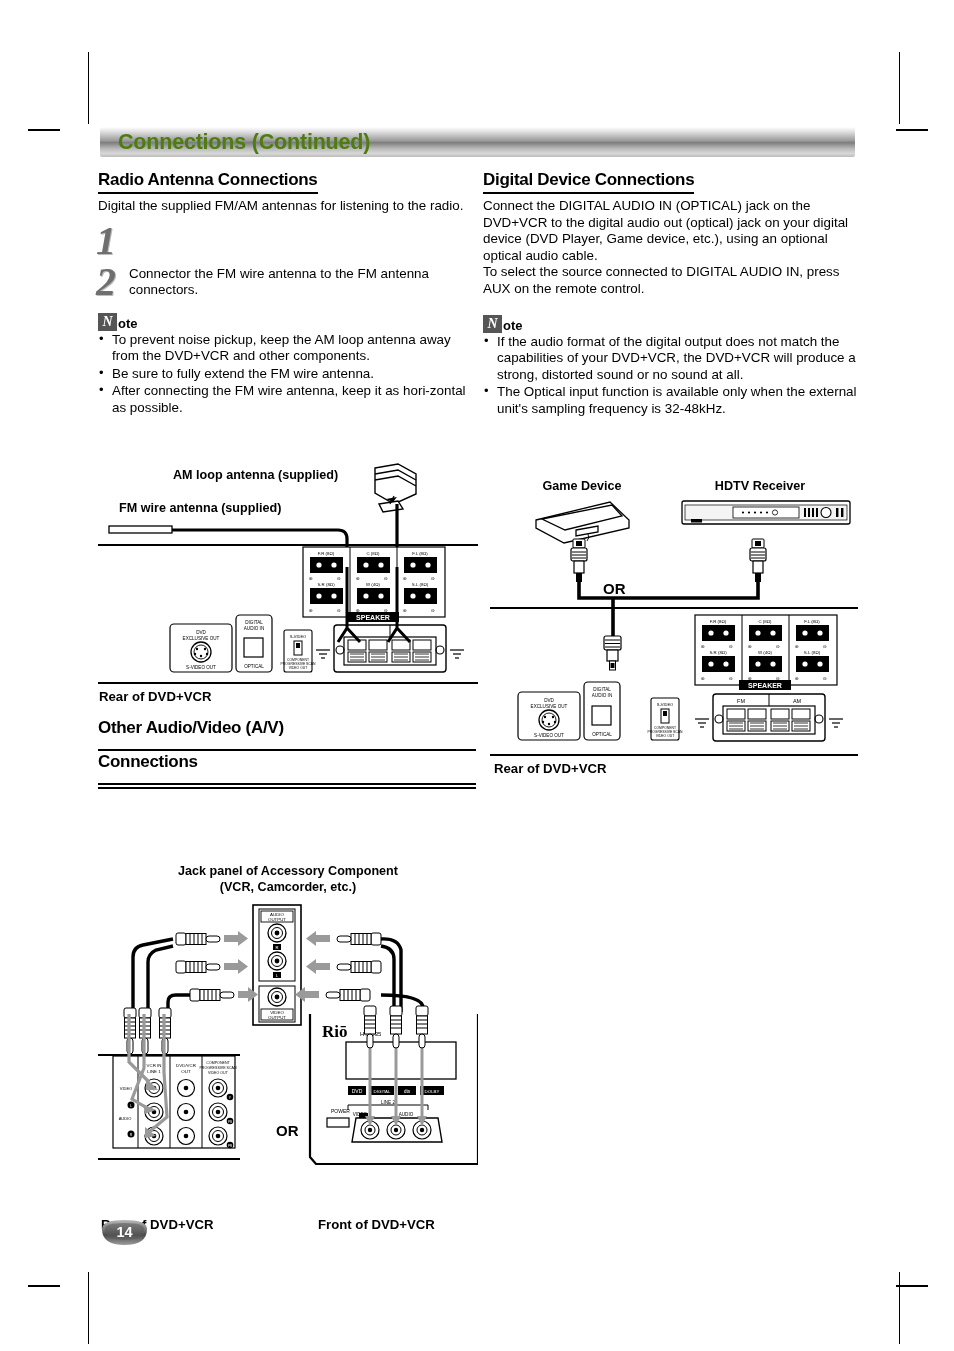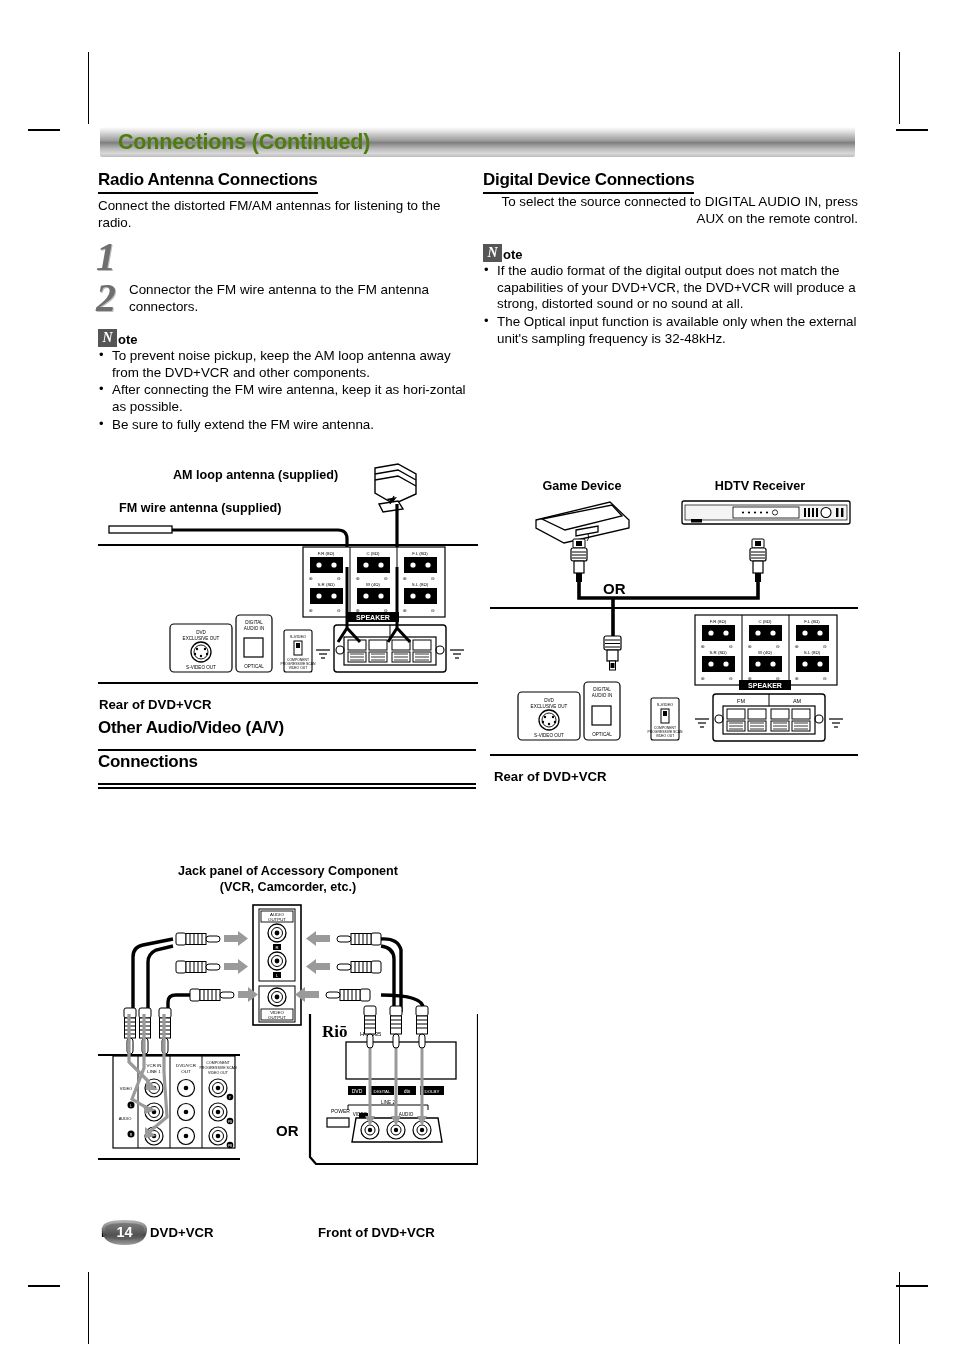--- a/index.html
+++ b/index.html
@@ -68,21 +68,21 @@
   ul.note-list li{
     position:relative;padding-left:14px;font-size:13.4px;line-height:16.6px;margin-top:1px;
   }
   ul.note-list li:before{
     content:"\2022";position:absolute;left:1px;top:-1px;font-size:13px;
   }
 
   
   .fig{position:absolute;}
   .fig-cap{font-size:12.6px;font-weight:bold;text-align:center;}
-  .cap-left{font-size:13.2px;font-weight:bold;margin-top:8px;}
+  .cap-left{font-size:13.2px;font-weight:bold;}
   .orlbl{font-size:15px;font-weight:bold;}
 
   svg{display:block;}
 
   
   .pagebadge{
     position:absolute;left:100px;top:1219px;width:49px;height:27px;
   }
   .pagebadge .num{
     position:absolute;left:0;top:0;width:49px;height:27px;
@@ -102,41 +102,41 @@
   <div class="cmark cm-h" style="left:28px;top:1285px;"></div>
   <div class="cmark cm-v" style="left:899px;top:1272px;"></div>
   <div class="cmark cm-h" style="left:896px;top:1285px;"></div>
 
   <div class="banner"></div>
   <div class="banner-title">Connections (Continued)</div>
 
   <div class="col-left">
 
     <h2 class="sec">Radio Antenna Connections</h2>
-    <p class="body">Connect the distorted FM/AM antennas for listening to the radio.</p>
+    <p class="body">Digital the supplied FM/AM antennas for listening to the radio.</p>
 
     <div class="steps">
       <div class="step">
         <div class="step-num">1</div>
       </div>
       <div class="step">
         <div class="step-num">2</div>
         <div class="step-text">Connector the FM wire antenna to the FM antenna connectors.</div>
       </div>
     </div>
 
     <div class="note">
       <div class="note-head">
         <div class="note-badge">N</div>
         <div class="note-ote">ote</div>
       </div>
       <ul class="note-list">
         <li>To prevent noise pickup, keep the AM loop antenna away from the DVD+VCR and other components.</li>
+        <li>Be sure to fully extend the FM wire antenna.</li>
         <li>After connecting the FM wire antenna, keep it as hori-zontal as possible.</li>
-        <li>Be sure to fully extend the FM wire antenna.</li>
       </ul>
     </div>
   </div>
 
   <div class="fig" style="left:98px;top:460px;width:380px;height:250px;">
     <div style="position:absolute;left:75px;top:8px;font-size:12.6px;font-weight:bold;">AM loop antenna (supplied)</div>
     <div style="position:absolute;left:21px;top:41px;font-size:12.6px;font-weight:bold;">FM wire antenna (supplied)</div>
 
     <svg width="380" height="250" viewBox="0 0 380 250">
 
@@ -576,21 +576,22 @@
       </g>
     </svg>
 
     <div class="orlbl" style="position:absolute;left:178px;top:260px;">OR</div>
     <div class="cap-left" style="position:absolute;left:3px;top:355px;">Rear of DVD+VCR</div>
     <div class="cap-left" style="position:absolute;left:220px;top:355px;">Front of DVD+VCR</div>
   </div>
 
   <div class="col-right">
     <h2 class="sec">Digital Device Connections</h2>
-    <p class="body" style="margin-top:0;text-align:right;">To select the source connected to DIGITAL AUDIO IN, press AUX on the remote control.</p>
+    <p class="body">Connect the DIGITAL AUDIO IN (OPTICAL) jack on the DVD+VCR to the digital audio out (optical) jack on your digital device (DVD Player, Game device, etc.), using an optional optical audio cable.</p>
+    <p class="body" style="margin-top:0;">To select the source connected to DIGITAL AUDIO IN, press AUX on the remote control.</p>
 
     <div class="note" style="margin-top:15px;">
       <div class="note-head">
         <div class="note-badge">N</div>
         <div class="note-ote">ote</div>
       </div>
       <ul class="note-list">
         <li>If the audio format of the digital output does not match the capabilities of your DVD+VCR, the DVD+VCR will produce a strong, distorted sound or no sound at all.</li>
         <li>The Optical input function is available only when the external unit's sampling frequency is 32-48kHz.</li>
       </ul>

